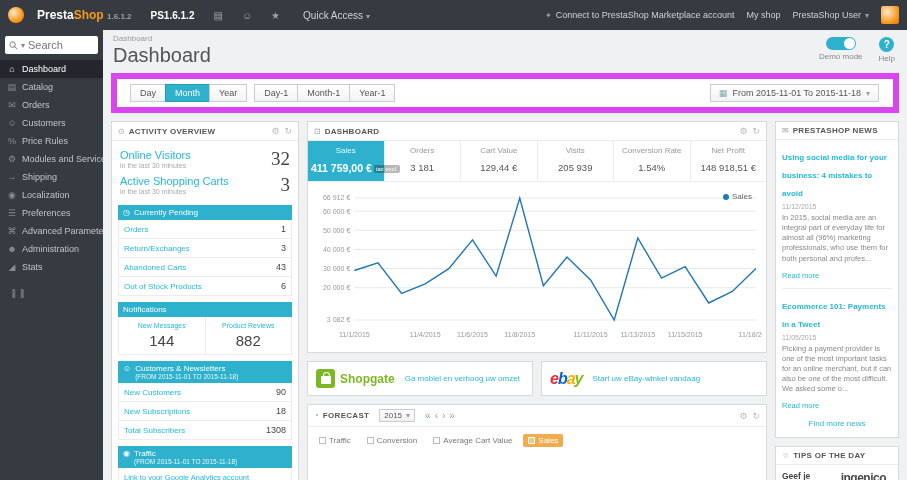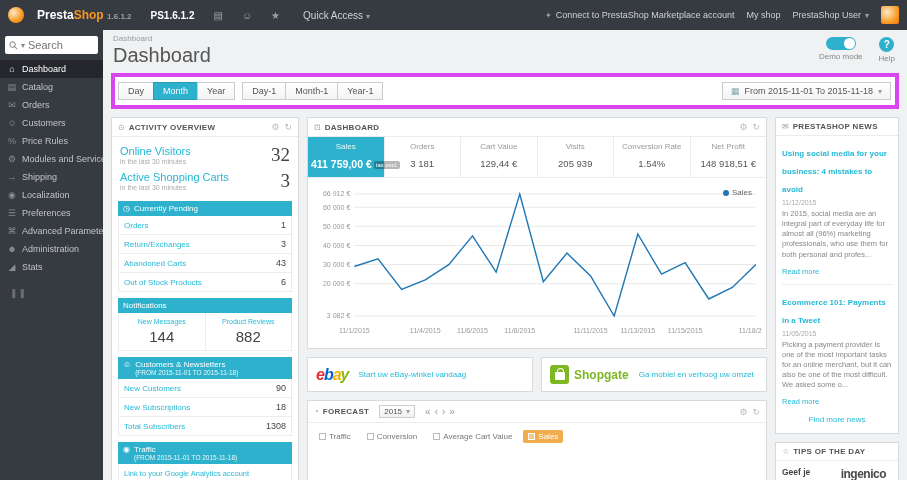--- a/index.html
+++ b/index.html
@@ -36,21 +36,21 @@
   .page-head{display:flex;padding:4px 10px 0;}
   .crumb{font-size:8px;color:#999;}
   .page-title{font-size:20px;color:#555;font-weight:400;margin-top:1px;}
   .ph-right{margin-left:auto;display:flex;gap:16px;align-items:flex-start;padding-top:3px;padding-right:2px;}
   .ph-item{display:flex;flex-direction:column;align-items:center;gap:2px;cursor:pointer;}
   .toggle{width:30px;height:13px;border-radius:7px;background:#2eb1cc;position:relative;}
   .toggle::after{content:"";position:absolute;right:1px;top:1px;width:11px;height:11px;border-radius:50%;background:#fff;}
   .ph-label{font-size:8px;color:#888;}
   .help-btn{width:15px;height:15px;border-radius:50%;background:#2eb1cc;color:#fff;font-size:10px;display:flex;align-items:center;justify-content:center;font-weight:bold;}
   
-  .filterbar{margin:6px 8px 0;background:#fff;border:4px solid #d946ef;padding:5px 4px;display:flex;align-items:center;gap:8px;}
+  .filterbar{margin:6px 8px 0;background:#fff;border:6px solid #d946ef;padding:5px 14px;display:flex;align-items:center;gap:8px;}
   .btn-group{display:flex;}
   .fbtn{font-size:9px;padding:3px 9px;border:1px solid #c9cdd0;background:linear-gradient(#fff,#f2f3f4);color:#555;margin-left:-1px;cursor:pointer;}
   .fbtn.active{background:#2eb1cc;color:#fff;border-color:#279cb4;}
   .datebtn{margin-left:auto;display:flex;gap:5px;align-items:center;font-size:9px;color:#555;border:1px solid #c9cdd0;background:linear-gradient(#fff,#f2f3f4);padding:3px 8px;cursor:pointer;}
   .datebtn .cal{color:#8aa;font-size:9px;}
   
   .content{display:flex;gap:8px;padding:8px 8px 0;align-items:flex-start;flex:1;overflow:hidden;}
   .col-left{width:188px;flex-shrink:0;}
   .col-mid{flex:1;display:flex;flex-direction:column;gap:8px;min-width:0;}
   .col-right{width:124px;flex-shrink:0;display:flex;flex-direction:column;gap:8px;}
@@ -408,31 +408,31 @@
                 <text x="322.9" y="149" text-anchor="middle" font-size="7" fill="#9a9a9a">11/13/2015</text>
                 <text x="369.8" y="149" text-anchor="middle" font-size="7" fill="#9a9a9a">11/15/2015</text>
                 <text x="440.0" y="149" text-anchor="middle" font-size="7" fill="#9a9a9a">11/18/2015</text>
                 <polyline fill="none" stroke="#1f77b4" stroke-width="1.4" points="42.0,82.5 65.4,74.8 88.8,105.4 112.2,95.8 135.6,80.6 159.1,51.9 182.5,88.2 205.9,10.0 229.3,97.8 252.7,69.1 276.1,92.0 299.5,132.0 322.9,50.0 346.4,90.1 369.8,78.6 393.2,115.0 416.6,103.5 440.0,80.6"></polyline>
               </svg>
           </div>
         </div>
 
         <div class="mod-row">
           <div class="panel mod">
-            <span class="ebay-logo"><span class="eb0">e</span><span class="eb1">b</span><span class="eb2">a</span><span class="eb3">y</span></span>
-            <a class="mod-link">Start uw eBay-winkel vandaag</a>
-          </div>
-          <div class="panel mod">
             <span class="shopgate-logo" style="display:flex;align-items:center;gap:5px;">
               <span class="sg-badge">
                   <span class="sg-bag"></span>
                 </span>
               <span class="sg-name">Shopgate</span>
             </span>
             <a class="mod-link">Ga mobiel en verhoog uw omzet</a>
+          </div>
+          <div class="panel mod">
+            <span class="ebay-logo"><span class="eb0">e</span><span class="eb1">b</span><span class="eb2">a</span><span class="eb3">y</span></span>
+            <a class="mod-link">Start uw eBay-winkel vandaag</a>
           </div>
         </div>
 
         <div class="panel">
           <div class="panel-head">
             <span class="p-icon">◔</span>
             <span class="panel-title">FORECAST</span>
             <span class="year-select">
                 <span>2015</span>
                 <span class="caret">▾</span>

